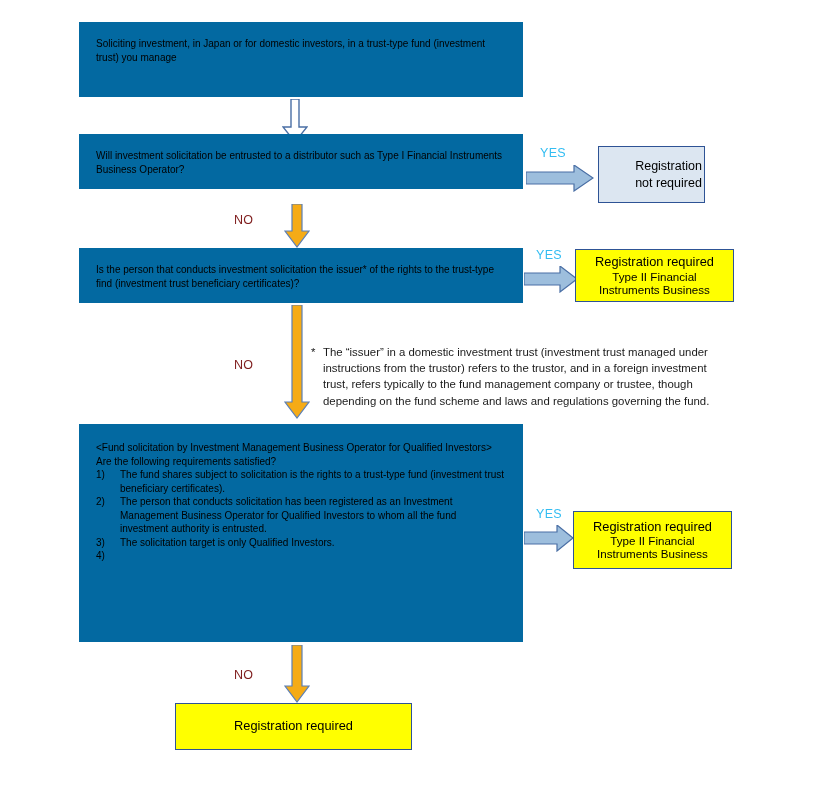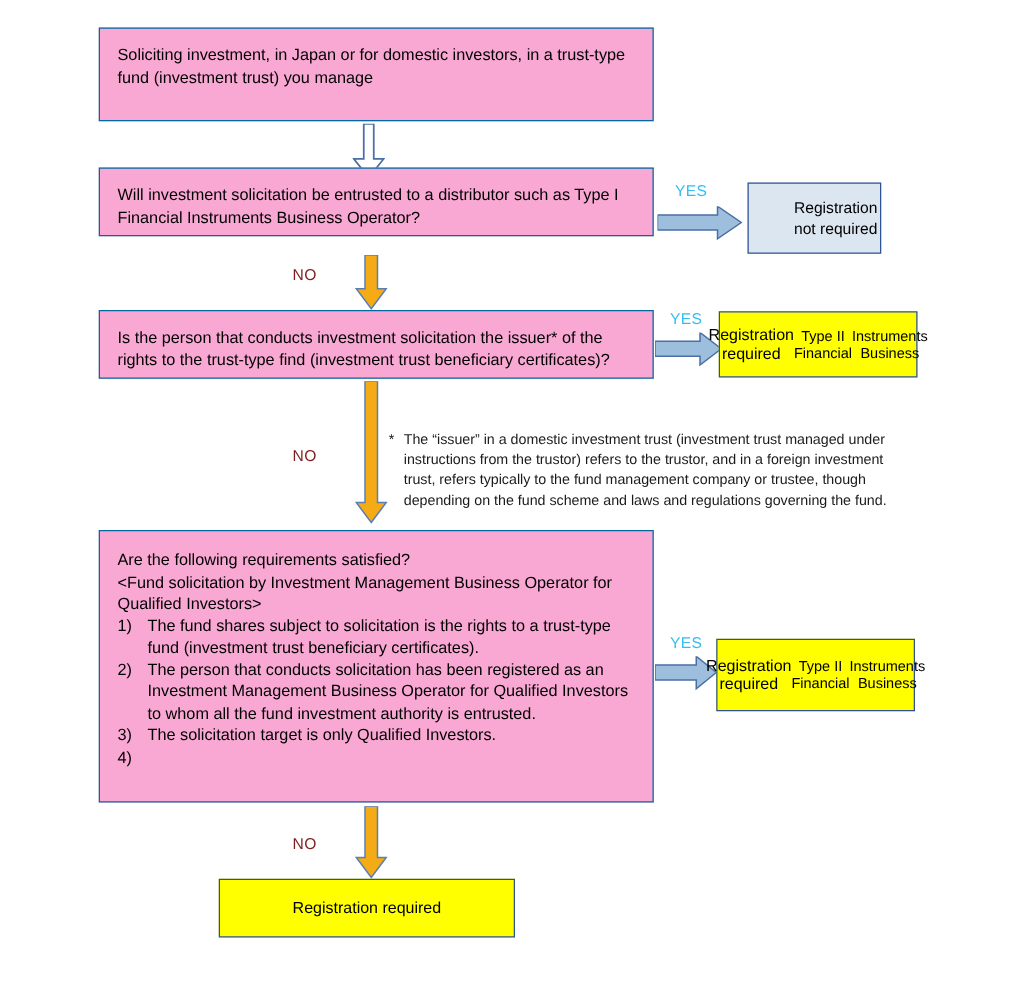--- a/index.html
+++ b/index.html
@@ -21,24 +21,24 @@
   }
 
   
   .node {
     position: absolute;
     box-sizing: border-box;
   }
 
   
   .qbox {
-    background: #f9a8d4;
-    border: 1px solid #0369a1;
+    background: #0369a1;
+    border: 3px solid #0369a1;
     padding: 12px 14px 10px 14px;
-    font-size: 13px;
+    font-size: 10px;
     line-height: 1.35;
     color: #000000;
   }
 
   
   .bluebox {
     background: #dce6f1;
     border: 1px solid #2e5395;
     display: flex;
     align-items: center;
@@ -48,21 +48,21 @@
     line-height: 1.35;
     color: #000000;
   }
   .bluebox .inner { padding: 0 6px; }
 
   
   .yellowbox {
     background: #ffff00;
     border: 1px solid #2e5395;
     display: flex;
-    flex-direction: row;
+    flex-direction: column;
     align-items: center;
     justify-content: center;
     text-align: center;
     color: #000000;
   }
   .yellowbox .line1 {
     font-size: 12.8px;
     line-height: 1.12;
   }
   .yellowbox .line2 {
@@ -188,22 +188,22 @@
       <polygon points="8,0 18,0 18,97 25,97 13,113 1,97 8,97" fill="#f5ab16" stroke="#5b7fb5" stroke-width="1.2"></polygon>
     </svg>
   </div>
 
   <div class="footnote" style="left:311px; top:344px; width:410px;">
     <span class="star">*</span>
     <span class="ftext">The “issuer” in a domestic investment trust (investment trust managed under instructions from the trustor) refers to the trustor, and in a foreign investment trust, refers typically to the fund management company or trustee, though depending on the fund scheme and laws and regulations governing the fund.</span>
   </div>
 
   <div class="node qbox" style="left:79px; top:424px; width:444px; height:218px; padding-top:14px;">
+    <p>&lt;Fund solicitation by Investment Management Business Operator for Qualified Investors&gt;</p>
     <p>Are the following requirements satisfied?</p>
-    <p>&lt;Fund solicitation by Investment Management Business Operator for Qualified Investors&gt;</p>
     <ul class="numlist">
       <li>
         <span class="num">1)</span>
         <span>The fund shares subject to solicitation is the rights to a trust-type fund (investment trust beneficiary certificates).</span>
       </li>
       <li>
         <span class="num">2)</span>
         <span>The person that conducts solicitation has been registered as an Investment Management Business Operator for Qualified Investors to whom all the fund investment authority is entrusted.</span>
       </li>
       <li>

